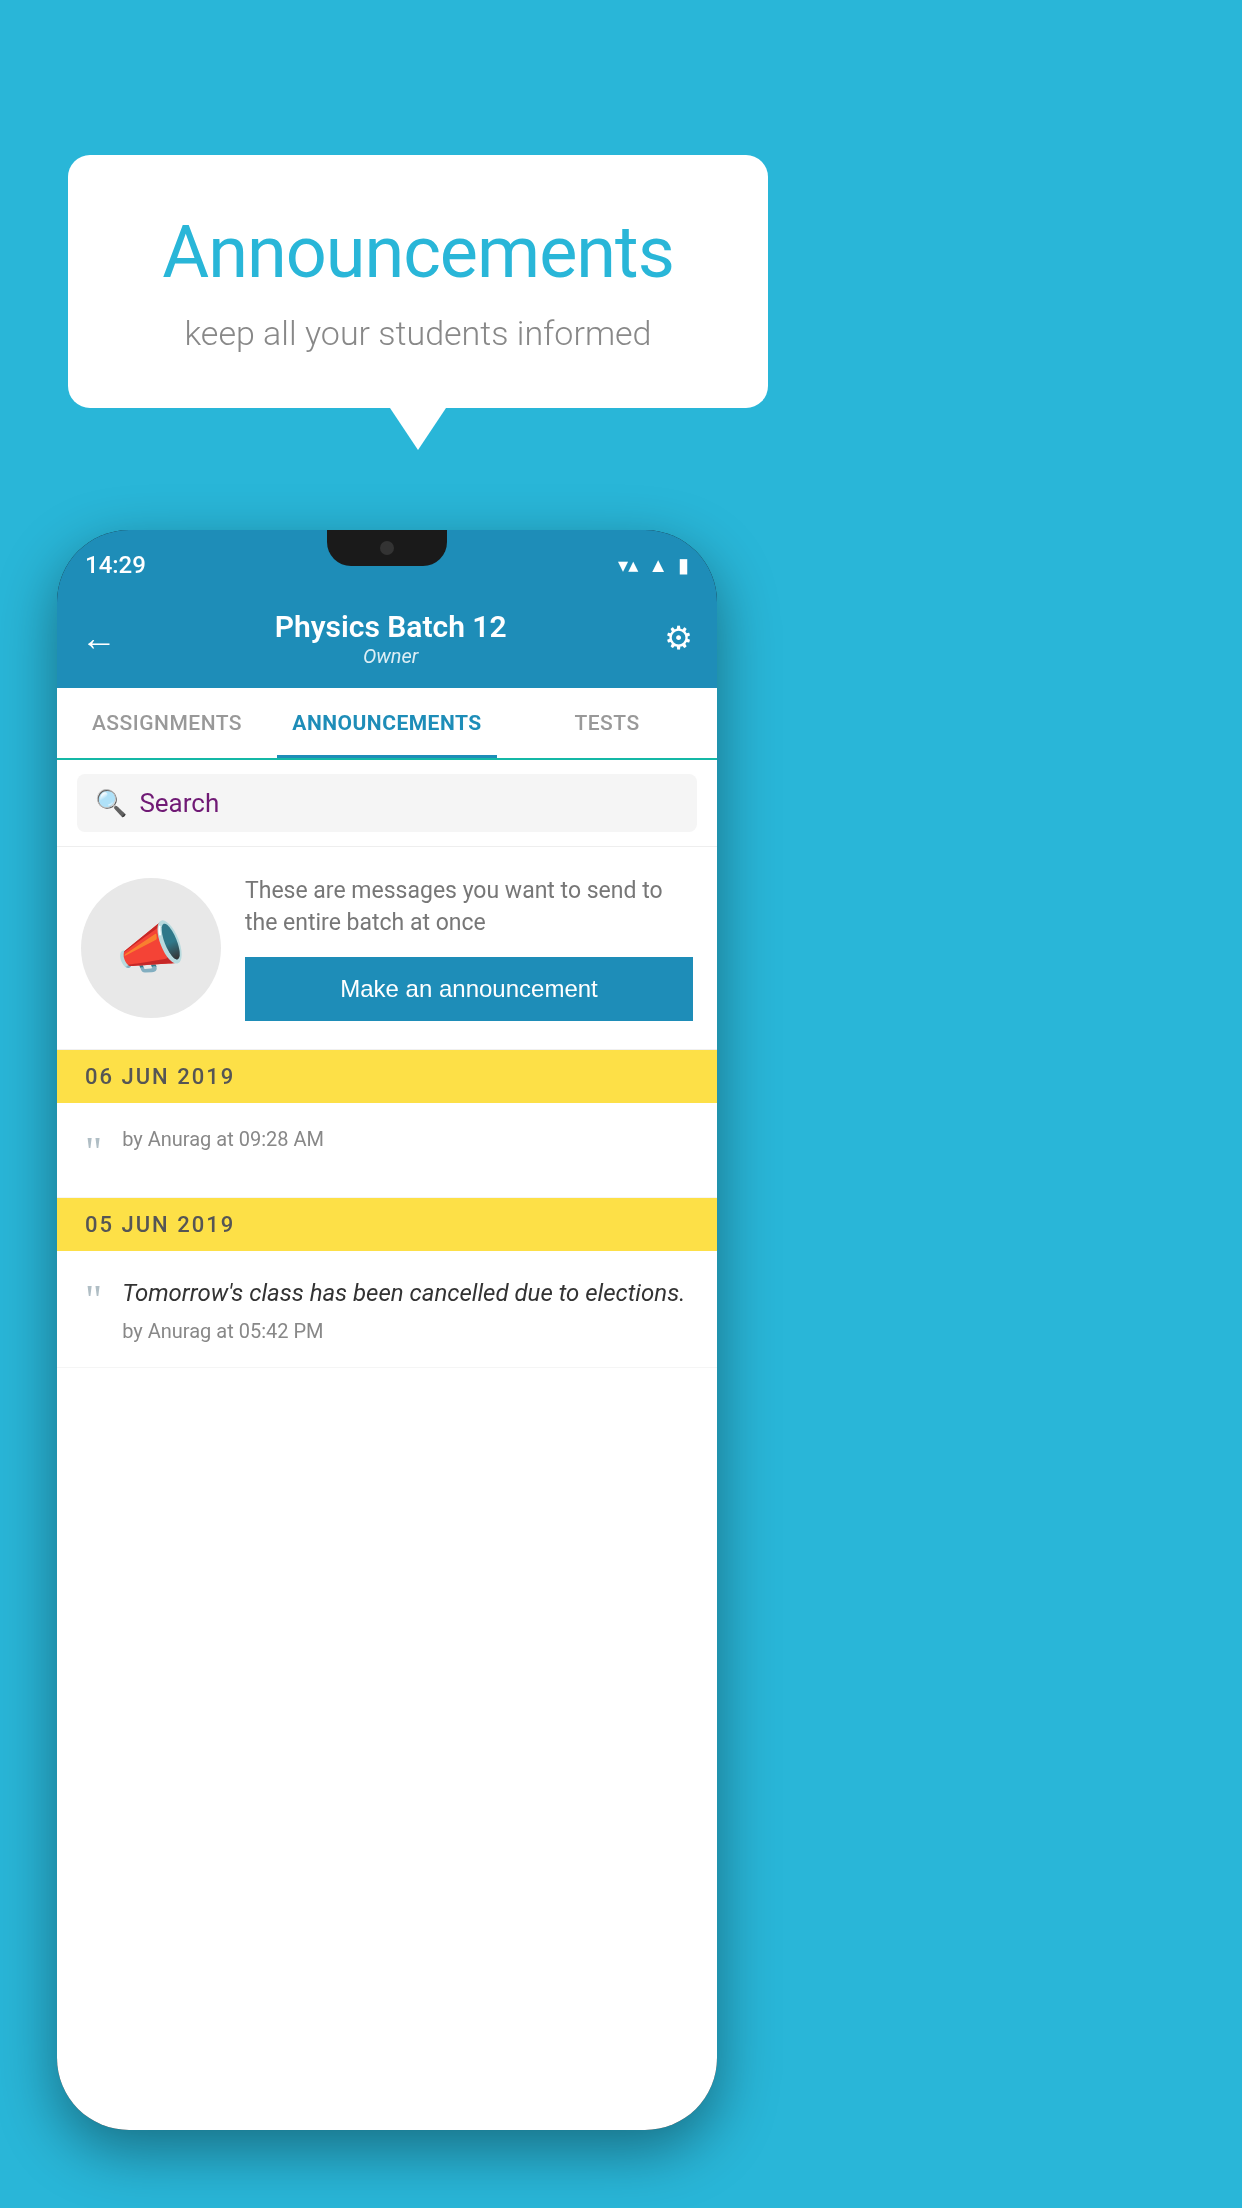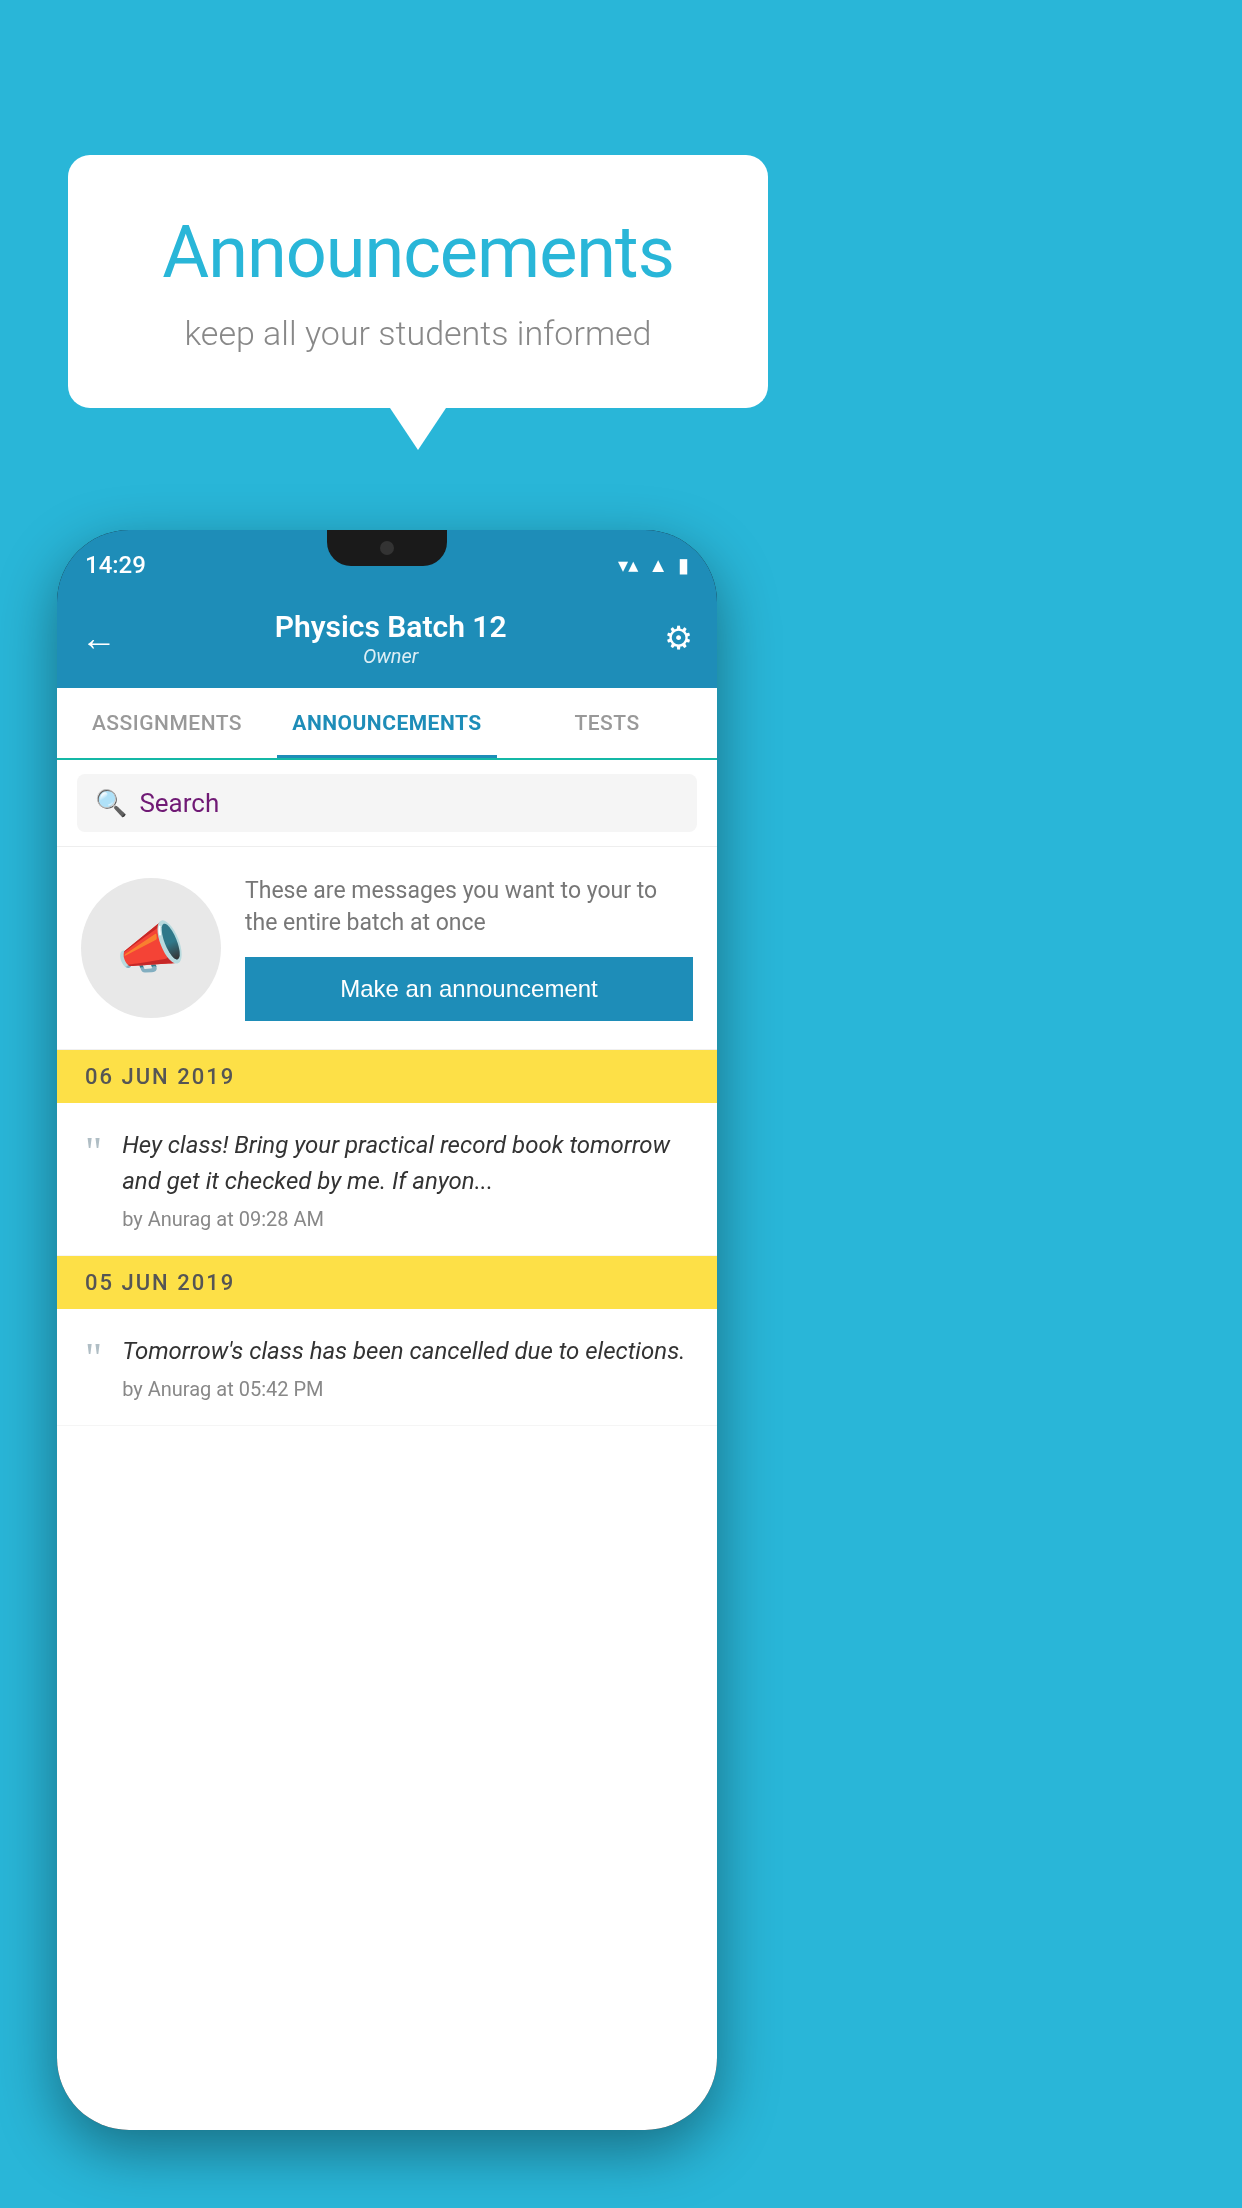--- a/index.html
+++ b/index.html
@@ -386,31 +386,30 @@
           <span class="search-icon-wrap">🔍</span>
           <span class="search-placeholder">Search</span>
         </div>
       </div>
 
       <div class="announcement-promo">
         <div class="promo-icon-circle">
           <span class="megaphone-icon">📣</span>
         </div>
         <div class="promo-right">
-          <div class="promo-text">These are messages you want to your to the entire batch at once</div>
+          <div class="promo-text">These are messages you want to send to the entire batch at once</div>
           <button class="make-announcement-btn">Make an announcement</button>
         </div>
       </div>
 
       <div class="date-separator">06  JUN  2019</div>
 
       <div class="message-item">
         <div class="quote-icon">"</div>
         <div class="message-content">
-          <div class="message-text">Hey class! Bring your practical record book tomorrow and get it checked by me. If anyon...</div>
           <div class="message-meta">by Anurag at 09:28 AM</div>
         </div>
       </div>
 
       <div class="date-separator">05  JUN  2019</div>
 
       <div class="message-item">
         <div class="quote-icon">"</div>
         <div class="message-content">
           <div class="message-text">Tomorrow's class has been cancelled due to elections.</div>

